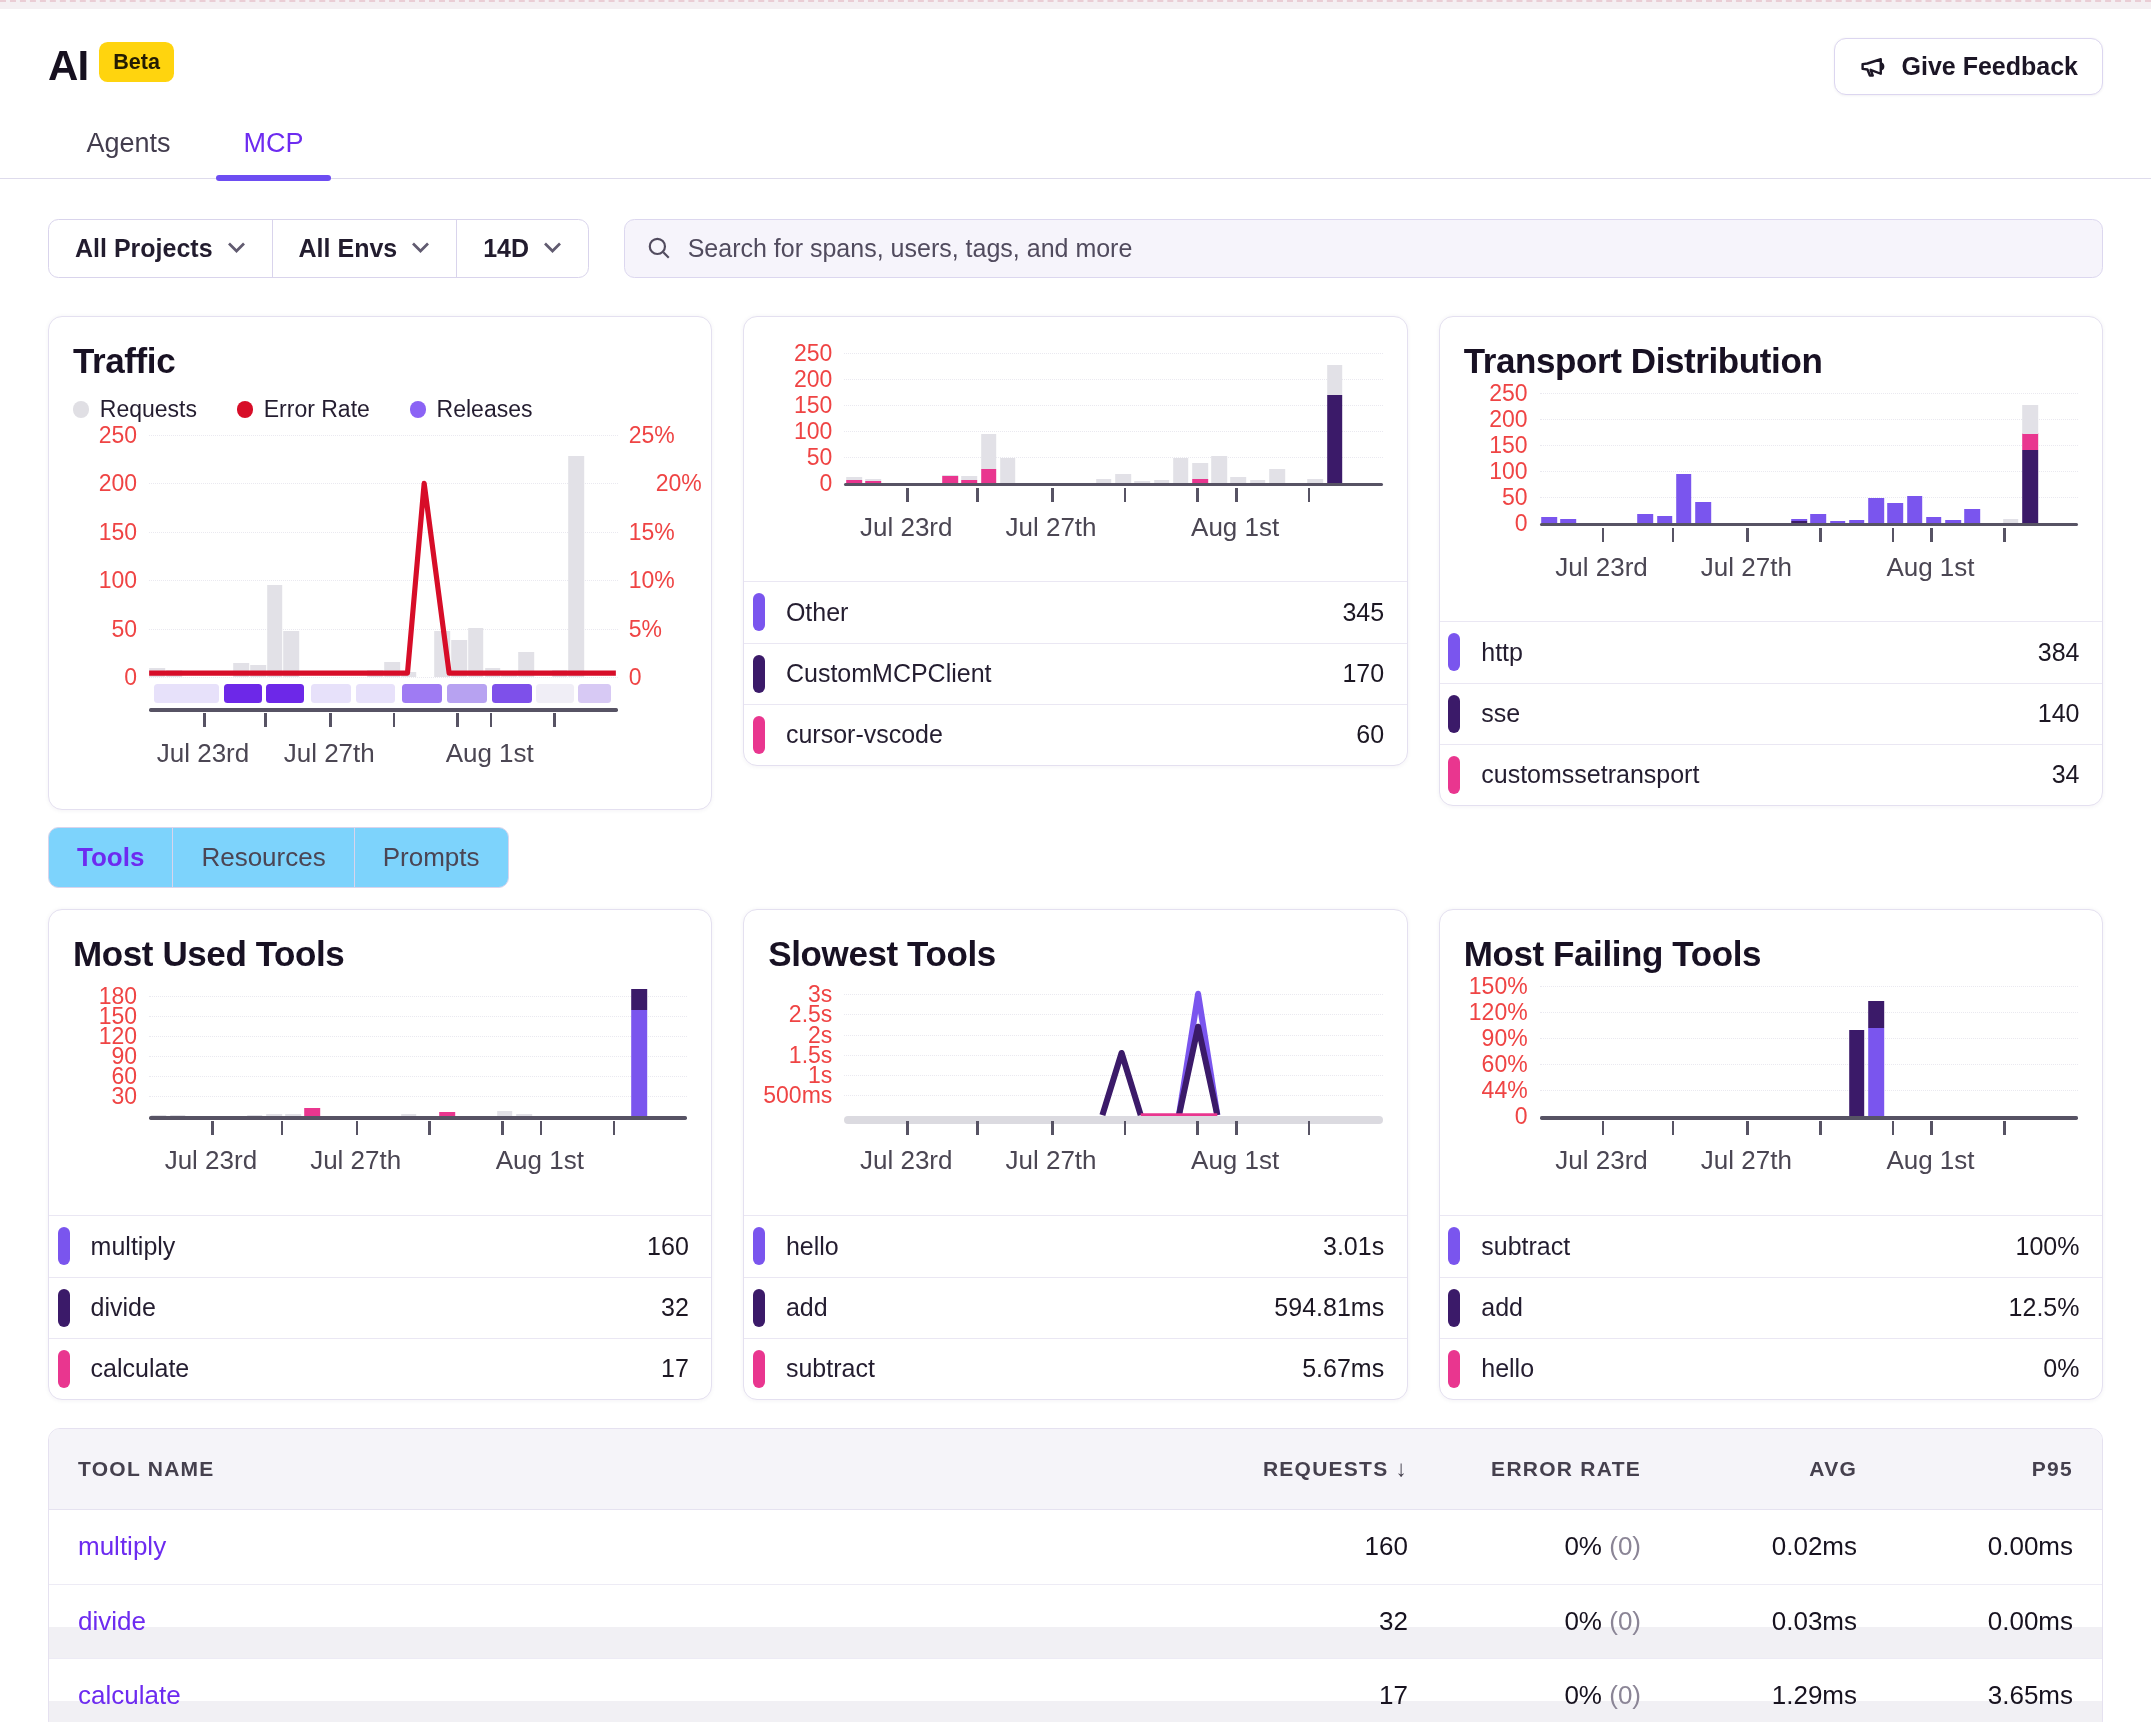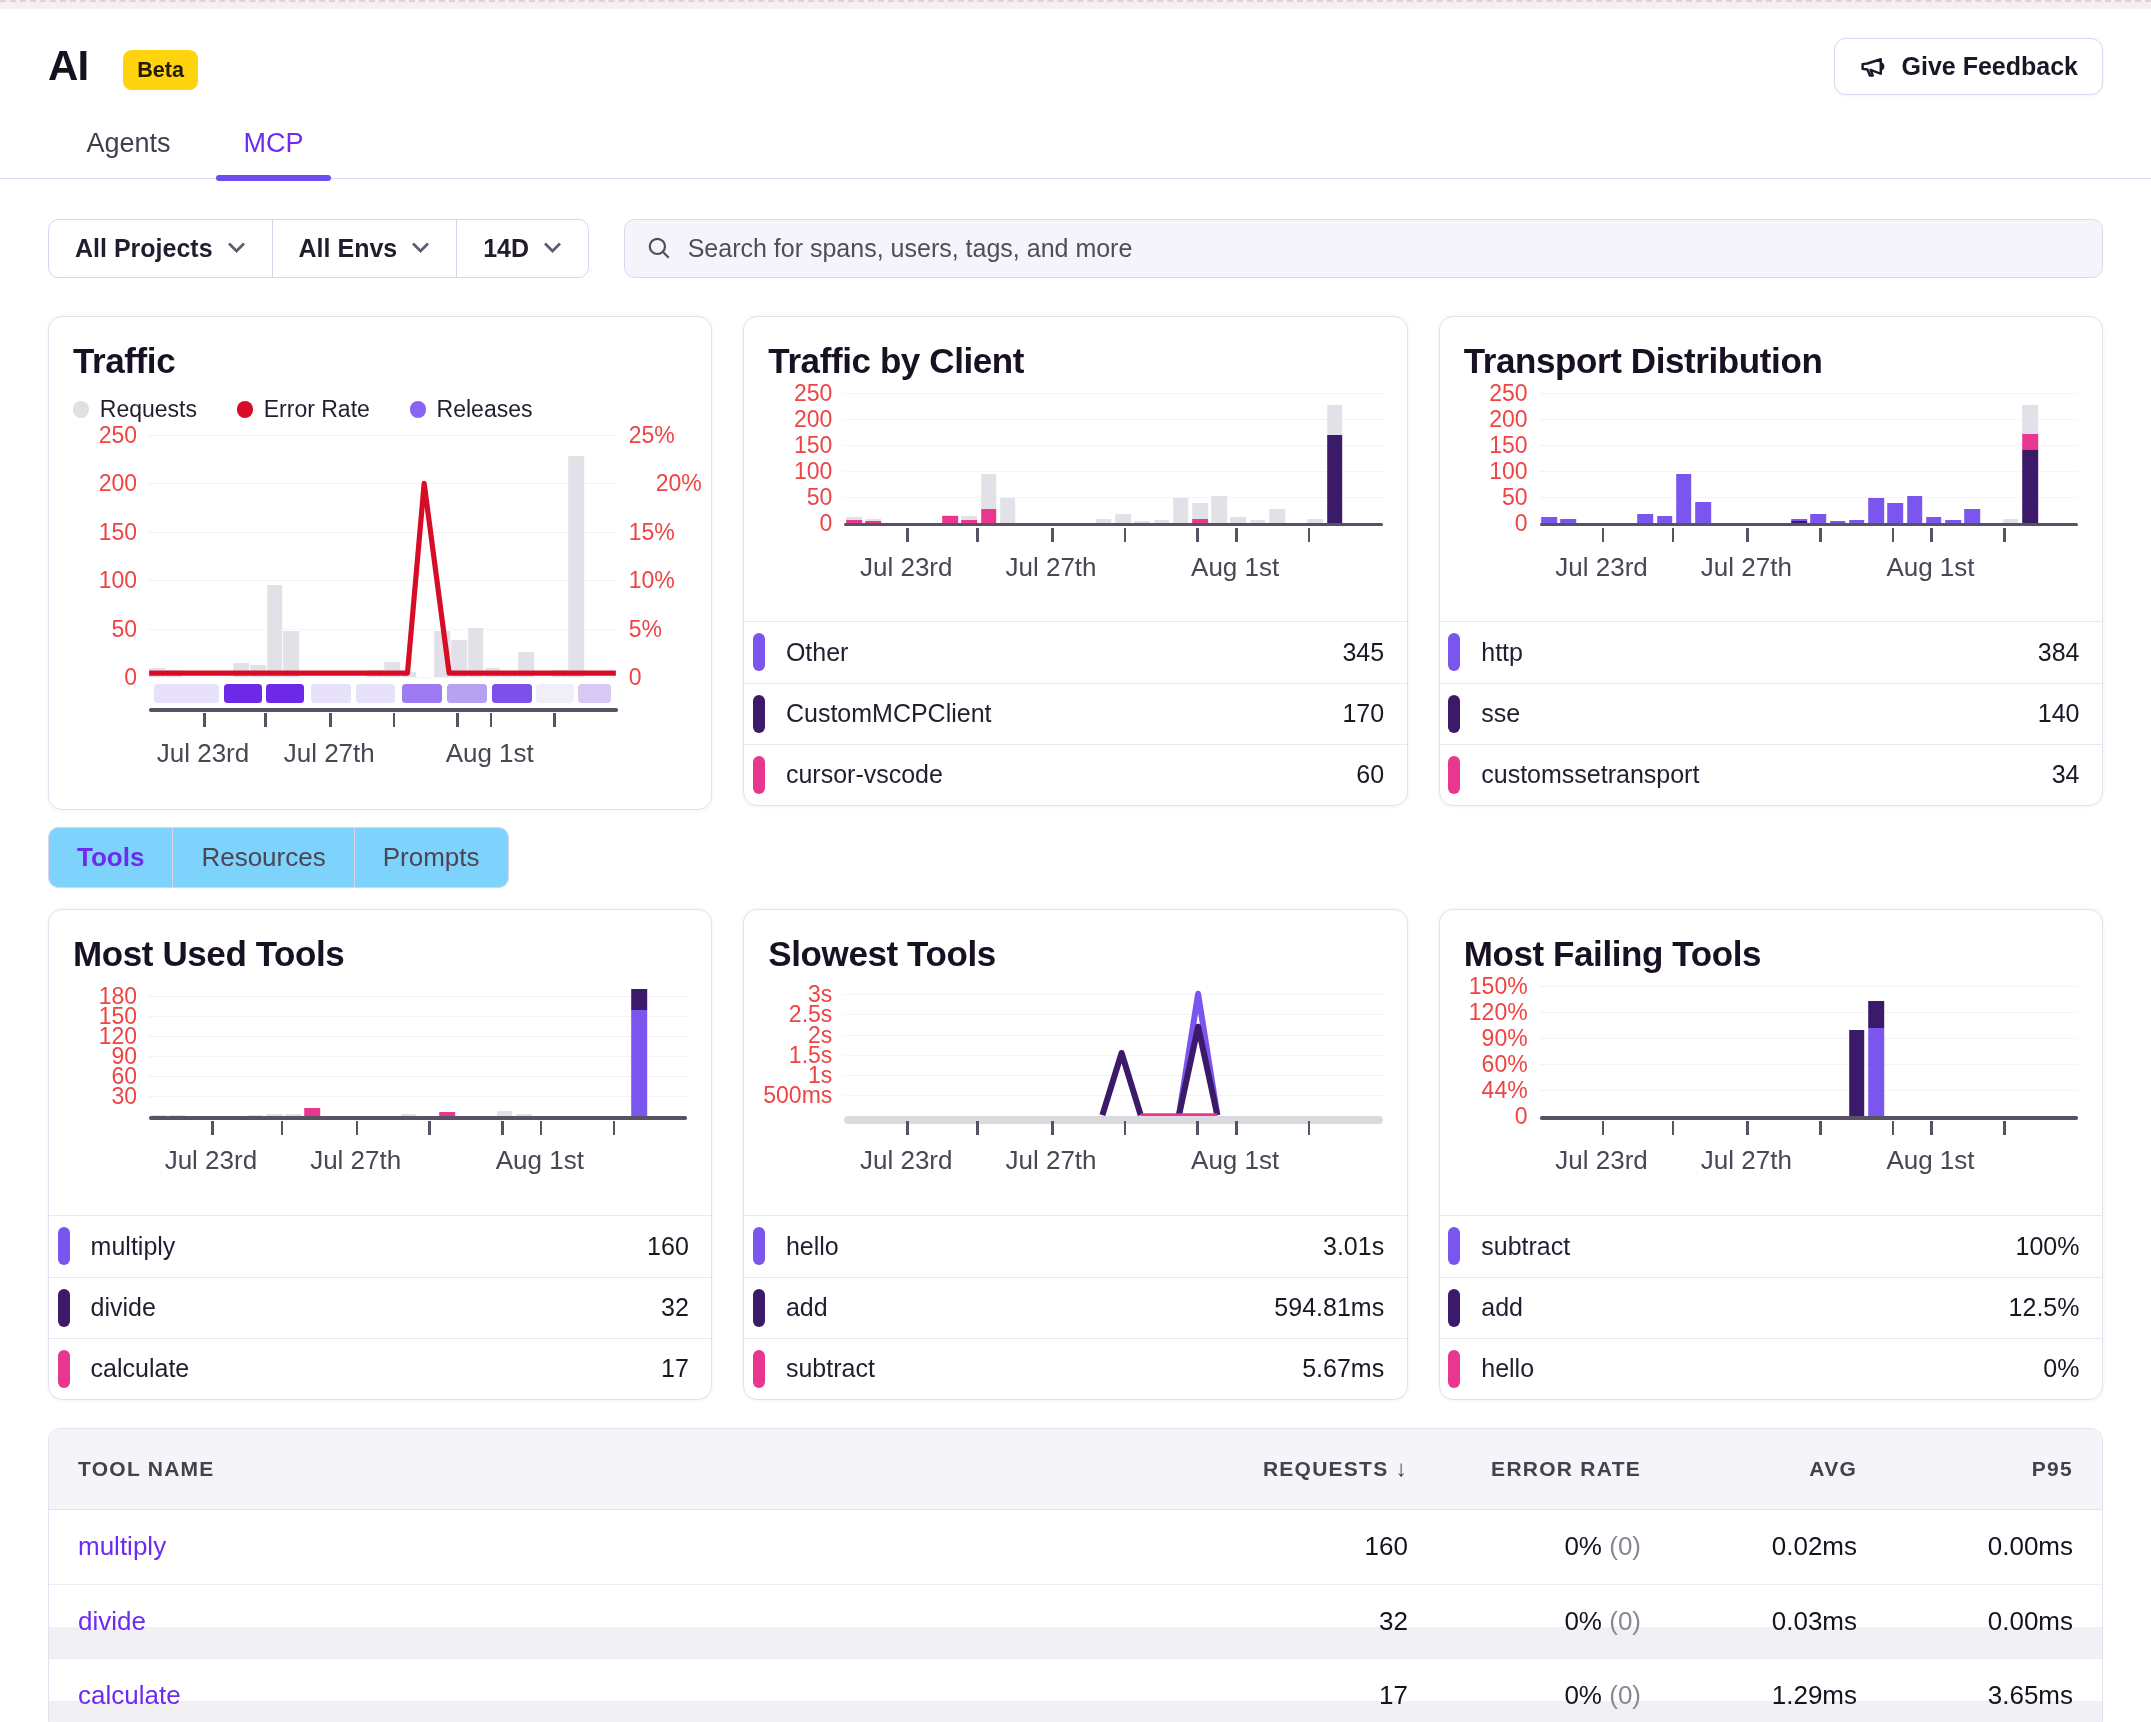--- a/index.html
+++ b/index.html
@@ -3,21 +3,21 @@
 <meta charset="utf-8">
 <style>
   * { margin:0; padding:0; box-sizing:border-box; }
   html,body { width:2151px; height:1722px; overflow:hidden; background:#ffffff;
     font-family:"Liberation Sans", sans-serif; color:#1a1326; }
   .topstrip { height:8.6px; background:#f4eff2; border-top:2.6px dashed #eacdd5; }
   .page { padding:0 48px; }
 
   
   .hdr { display:flex; align-items:center; justify-content:space-between; padding-top:29px; height:86px; }
-  .hdr-left { display:flex; align-items:flex-end; gap:35px; }
+  .hdr-left { display:flex; align-items:flex-start; gap:11px; }
   .apptitle { font-size:42px; font-weight:800; color:#16101f; letter-spacing:-0.9px; }
   .beta { background:#ffd40e; color:#241c02; font-size:21.6px; font-weight:700;
     padding:7px 14px; border-radius:8.6px; }
   .feedback { display:flex; align-items:center; gap:14px; background:#fff;
     border:1.7px solid #dcd6f0; border-radius:12px; height:57px; padding:0 24px;
     font-family:inherit; font-size:25px; font-weight:700; color:#1c1626; cursor:pointer;
     box-shadow:0 0.9px 2.6px rgba(30,15,60,.06); }
 
   
   .nav { display:flex; gap:66px; margin:19px -48px 16px; padding:0 83px;
@@ -240,21 +240,20 @@
             <div class="ylab" style="top: 48px; margin-left: 27px;">20%</div>
             <div class="ylab" style="top: 97px;">15%</div>
             <div class="ylab" style="top: 145px;">10%</div>
             <div class="ylab" style="top: 194px;">5%</div>
             <div class="ylab" style="top: 242px;">0</div>
           </div>
       </div>
     </div>
 
     <div class="card">
-      <div class="ctitle">Traffic by Client</div>
       <div class="chart-area short">
         <div class="ylab-left h150">
             <div class="ylab" style="top: 0px;">250</div>
             <div class="ylab" style="top: 26px;">200</div>
             <div class="ylab" style="top: 52px;">150</div>
             <div class="ylab" style="top: 78px;">100</div>
             <div class="ylab" style="top: 104px;">50</div>
             <div class="ylab" style="top: 130px;">0</div>
           </div>
         <div class="plot h150">

